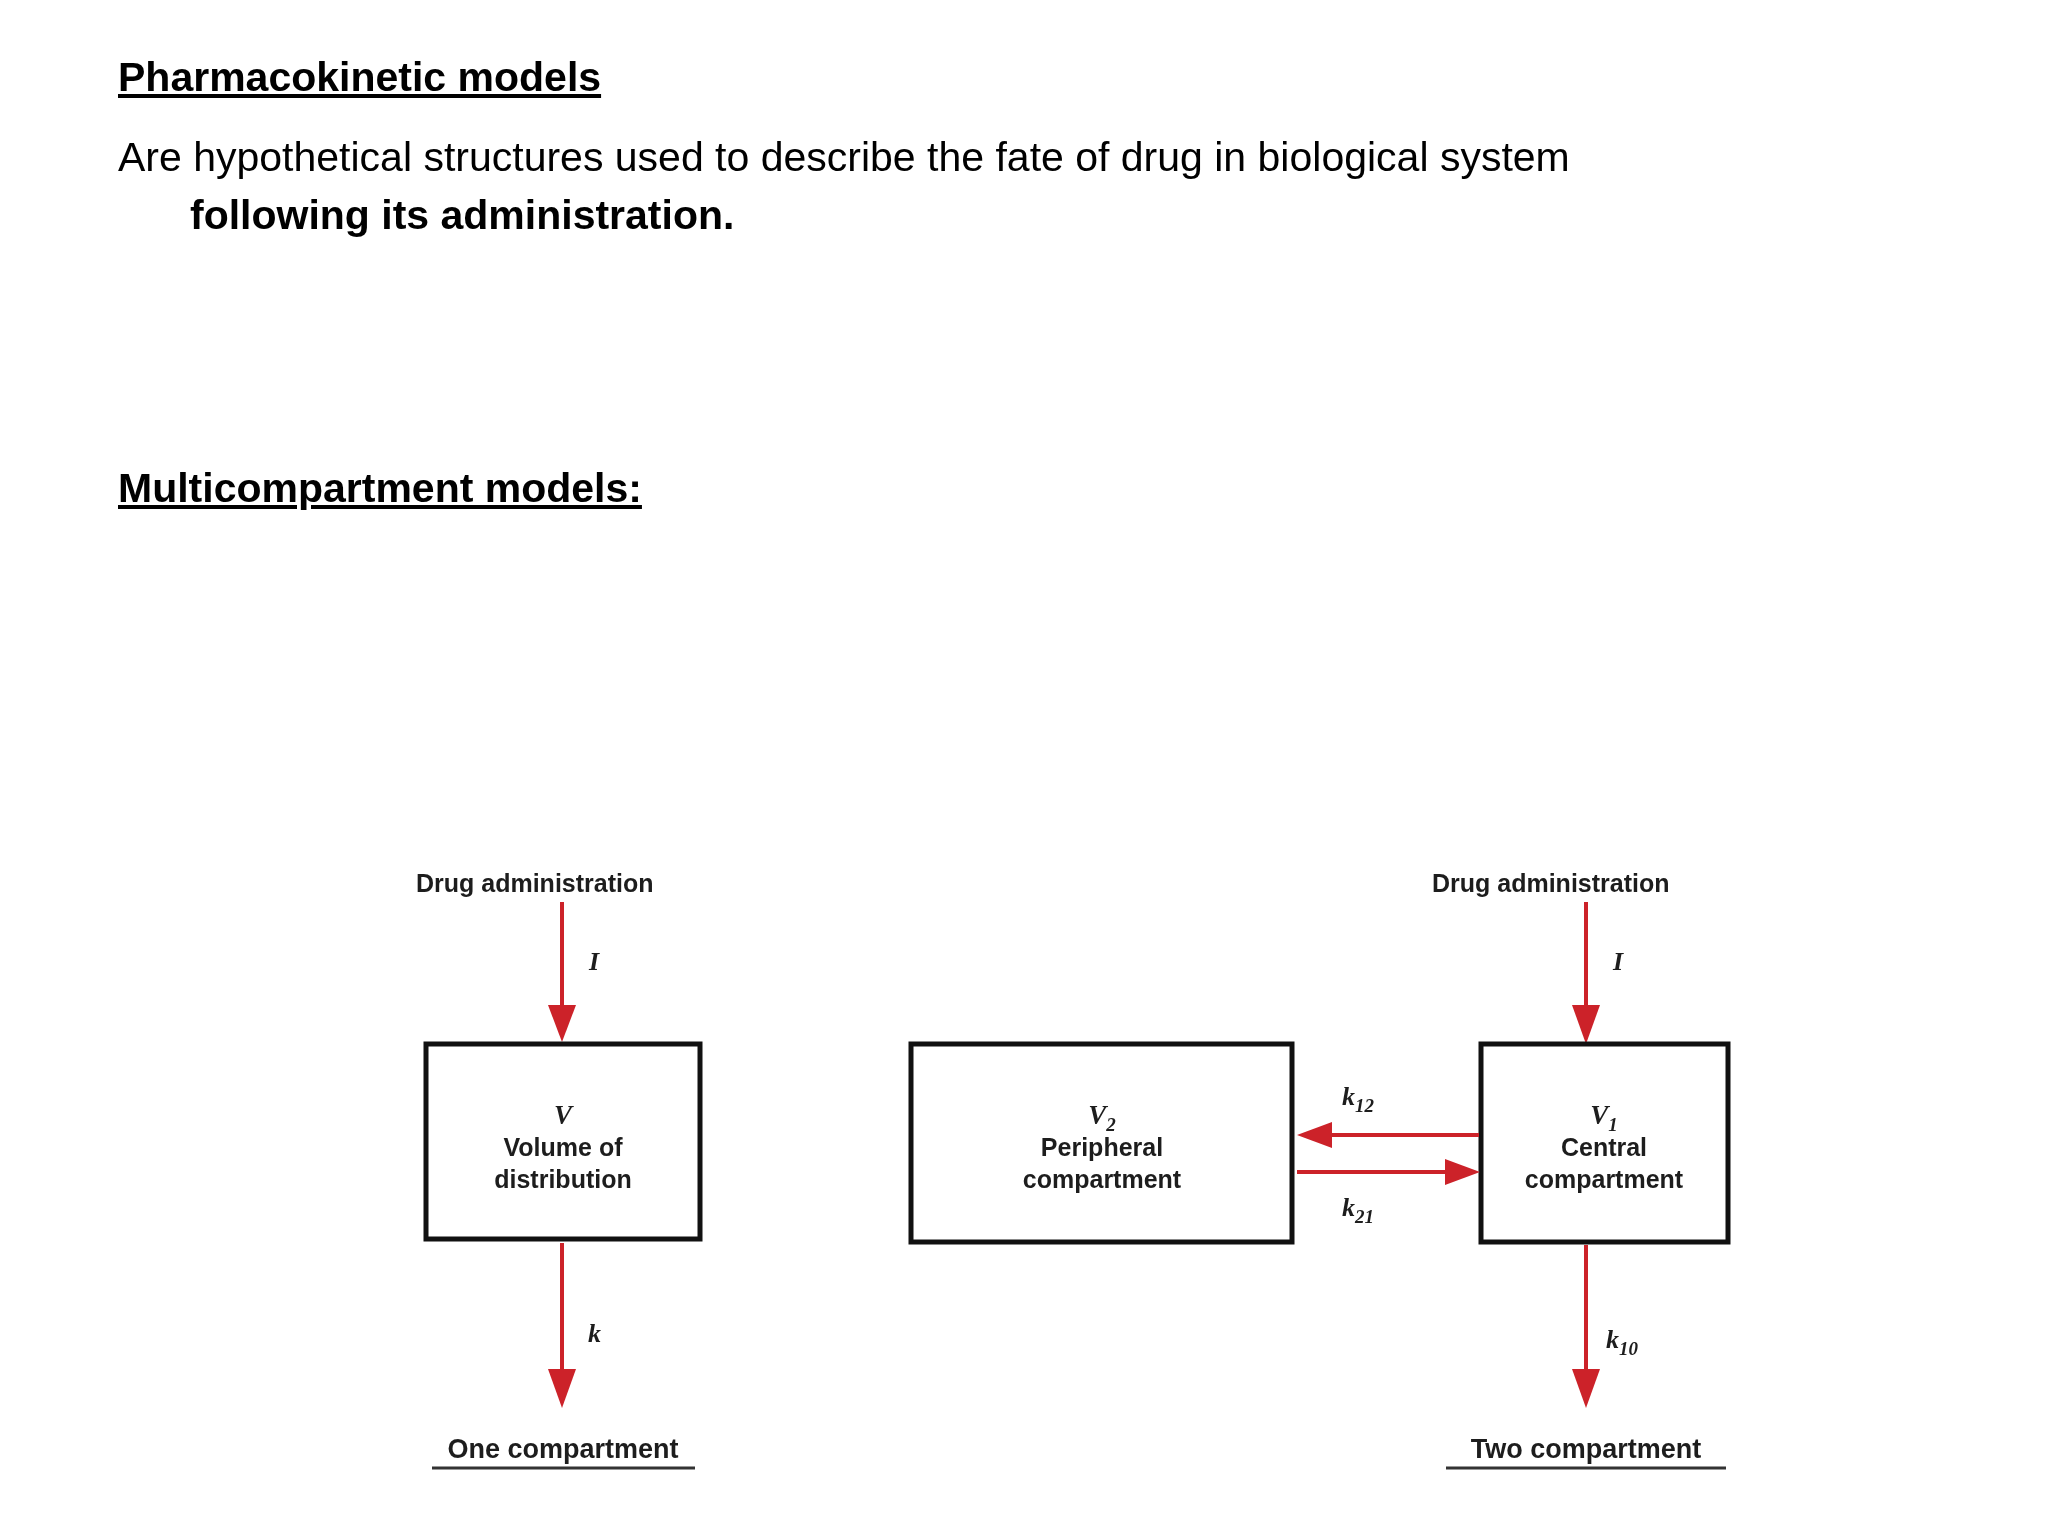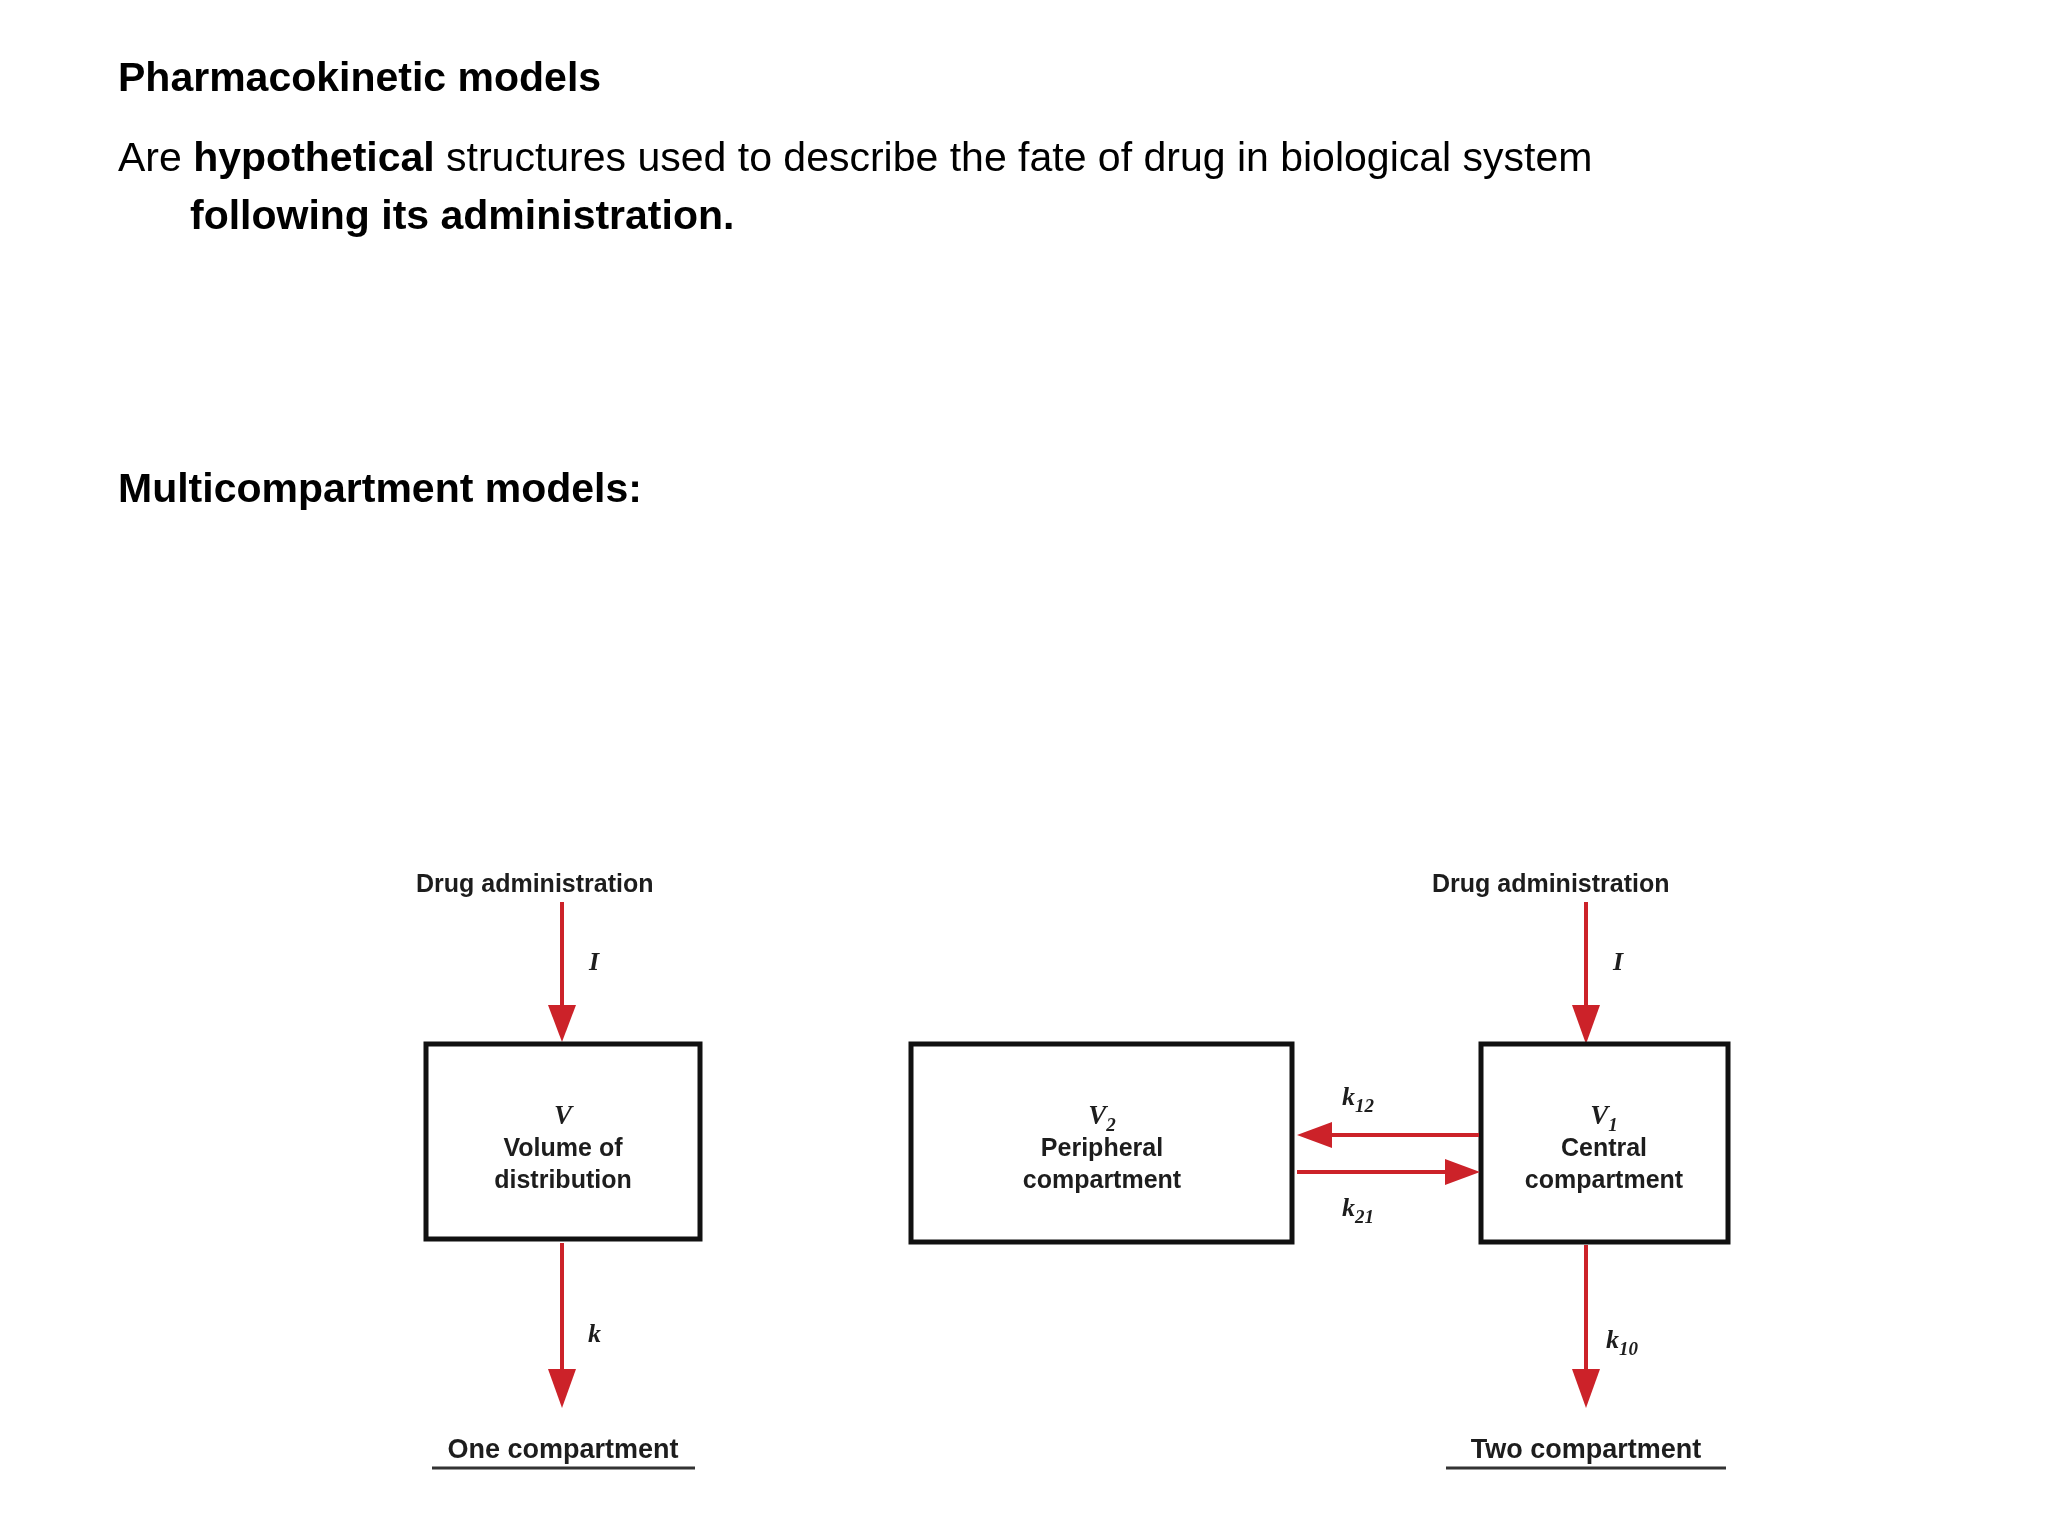--- a/index.html
+++ b/index.html
@@ -24,23 +24,23 @@
     left: 118px;
     top: 48px;
     width: 1900px;
   }
   .txt-line {
     font-size: 41px;
     line-height: 1.42;
     color: #000;
     white-space: nowrap;
   }
-  .txt-line.bold { font-weight: bold; }
+  .txt-line.bold { font-weight: bold; text-decoration: underline; }
   .txt-line.indent { padding-left: 72px; font-weight: bold; }
-  .txt-line b { font-weight: bold; }
+  .txt-line b { font-weight: normal; }
   .txt-line .reg { font-weight: normal; }
 
   .gap-sm { height: 22px; }
   .gap-md { height: 74px; }
 
   
   .diagram {
     position: absolute;
     left: 16px;
     top: 862px;

